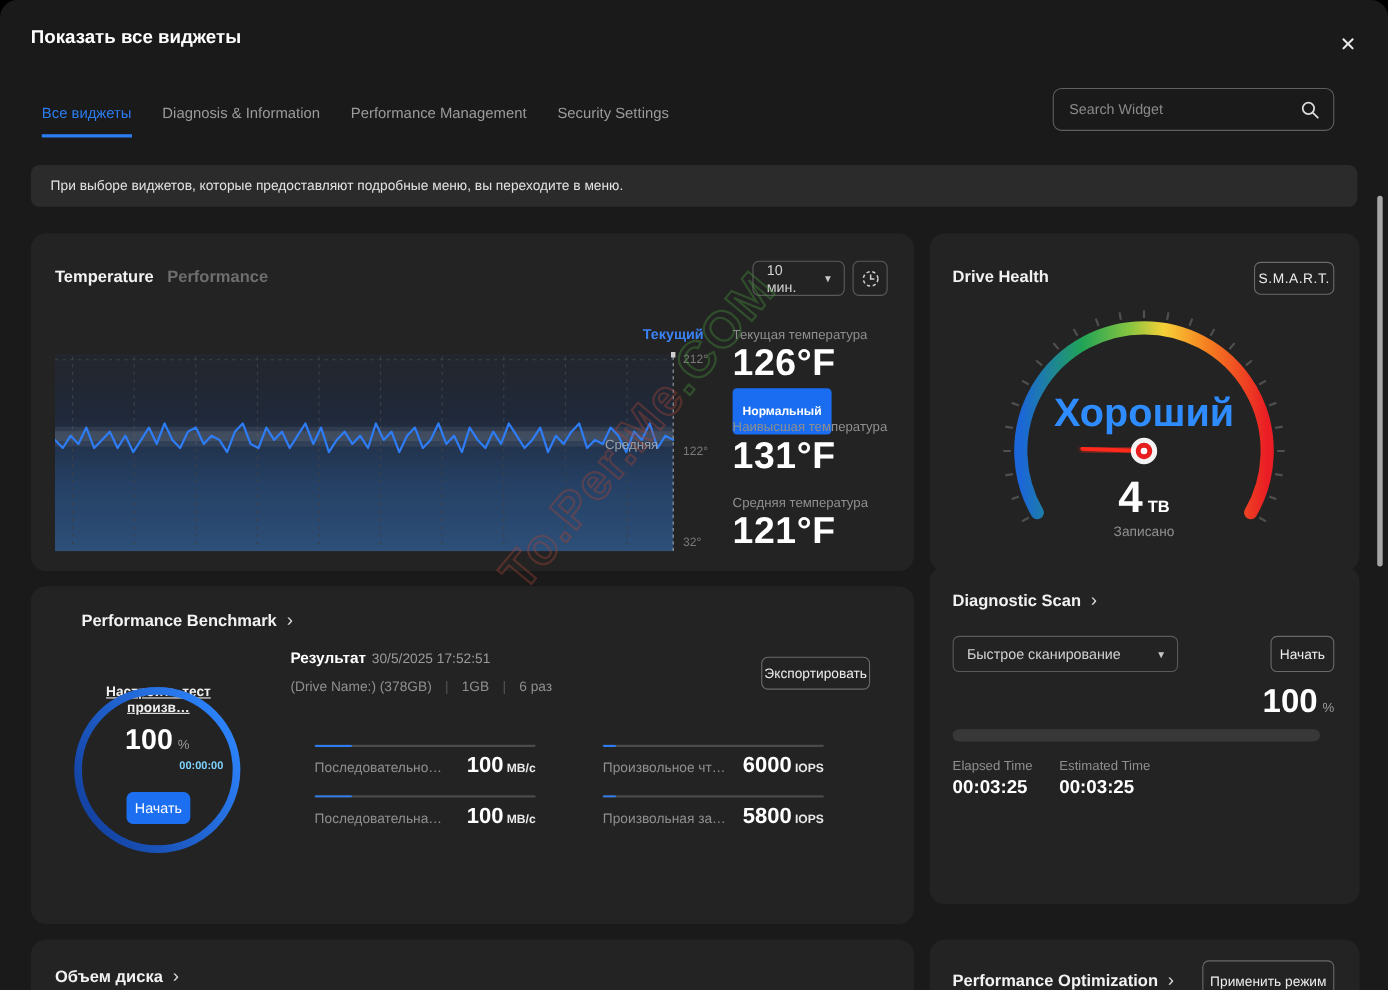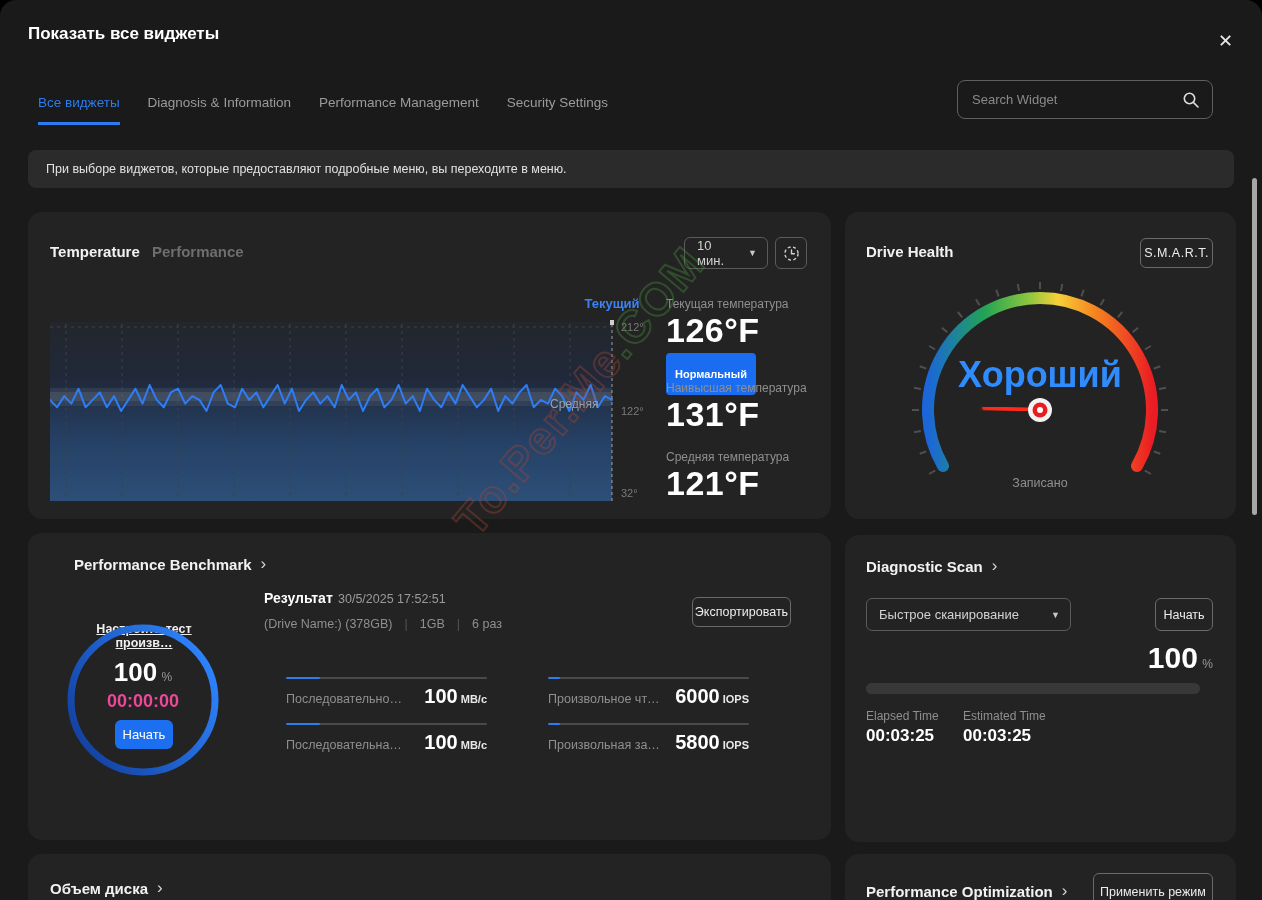--- a/index.html
+++ b/index.html
@@ -178,20 +178,24 @@
           <line x1="254.7890738579171" y1="203.5" x2="260.85125168440817" y2="207" stroke="#4f4f4f" stroke-width="2"></line>
         </g>
       <path d="M 53 199 A 112 112 0 1 1 247 199" fill="none" stroke="url(#gaugeGrad)" stroke-width="12" stroke-linecap="round"></path>
       <line x1="150" y1="143" x2="94" y2="141" stroke="#ff2a1f" stroke-width="3.5" stroke-linecap="round" filter="url(#glow)"></line>
       <circle cx="150" cy="143" r="12" fill="#ffffff" opacity="0.95"></circle>
       <circle cx="150" cy="143" r="7.5" fill="#e81e1e"></circle>
       <circle cx="150" cy="143" r="3" fill="#ffffff"></circle>
     </svg>
 
     <div class="abs" style="left:75px;top:142px;width:240px;text-align:center;font-size:36px;font-weight:700;color:#2f8cff;">Хороший</div>
+    <div class="abs" style="left:75px;top:218px;width:240px;text-align:center;">
+      <span style="font-size:40px;font-weight:700;color:#fff;">4</span>
+      <span style="font-size:15px;font-weight:700;color:#fff;">ТВ</span>
+    </div>
     <div class="abs lbl12" style="left:75px;top:264px;width:240px;text-align:center;font-size:12.5px;">Записано</div>
   </div>
 
   <div class="card" style="left:28px;top:533px;width:803px;height:307px;">
     <div class="abs" style="left:22px;top:21px;display:flex;align-items:center;cursor:pointer;margin-left:24px;">
       <span class="card-title">Performance Benchmark</span>
       <span class="chev">›</span>
     </div>
 
     <div class="abs" style="left:41px;top:57px;width:150px;text-align:center;font-size:12.5px;font-weight:700;color:#efefef;
@@ -203,21 +207,21 @@
           <stop offset="0" stop-color="#123f9e"></stop>
           <stop offset="1" stop-color="#2e86ff"></stop>
         </linearGradient>
       </defs>
       <circle cx="80" cy="80" r="72" fill="none" stroke="url(#ringGrad)" stroke-width="7"></circle>
     </svg>
     <div class="abs" style="left:55px;top:124px;width:120px;text-align:center;">
       <span style="font-size:26px;font-weight:700;color:#fff;">100</span>
       <span style="font-size:12px;color:#9a9a9a;">%</span>
     </div>
-    <div class="abs" style="left:55px;top:158px;width:120px;text-align:center;font-size:18px;font-weight:600;color:#ec4899;">00:00:00</div>
+    <div class="abs" style="left:55px;top:158px;width:120px;text-align:right;font-size:10px;font-weight:600;color:#7dd3fc;">00:00:00</div>
     <button class="btn-blue abs" style="left:87px;top:187px;width:58px;height:29px;">Начать</button>
 
     <div class="abs" style="left:236px;top:57px;font-size:14px;font-weight:700;color:#fff;">Результат</div>
     <div class="abs" style="left:310px;top:59px;font-size:12.5px;color:#9a9a9a;">30/5/2025 17:52:51</div>
     <div class="abs" style="left:236px;top:84px;font-size:12.5px;color:#8f8f8f;display:flex;gap:12px;align-items:center;">
       <span>(Drive Name:) (378GB)</span>
       <span style="color:#555;">|</span>
       <span>1GB</span>
       <span style="color:#555;">|</span>
       <span>6 раз</span>
@@ -255,21 +259,21 @@
       <div class="res-track">
           <div class="res-fill" style="width: 6%;"></div>
         </div>
       <div class="res-row">
           <span class="res-label">Произвольная за…</span>
         <span class="res-value"><span>5800</span><span class="res-unit">IOPS</span></span>
         </div>
     </div>
   </div>
 
-  <div class="card" style="left:845px;top:535px;width:391px;height:307px;">
+  <div class="card" style="left:845px;top:515px;width:391px;height:307px;">
     <div class="abs" style="left:21px;top:21px;display:flex;align-items:center;cursor:pointer;">
       <span class="card-title">Diagnostic Scan</span>
       <span class="chev">›</span>
     </div>
     <div class="select abs" style="left:21px;top:63px;width:205px;height:33px;">
       <span>Быстрое сканирование</span>
       <span class="caret">▼</span>
     </div>
     <button class="btn-outline abs" style="left:310px;top:63px;width:58px;height:33px;">Начать</button>
     <div class="abs" style="left:168px;top:106px;width:200px;text-align:right;">

